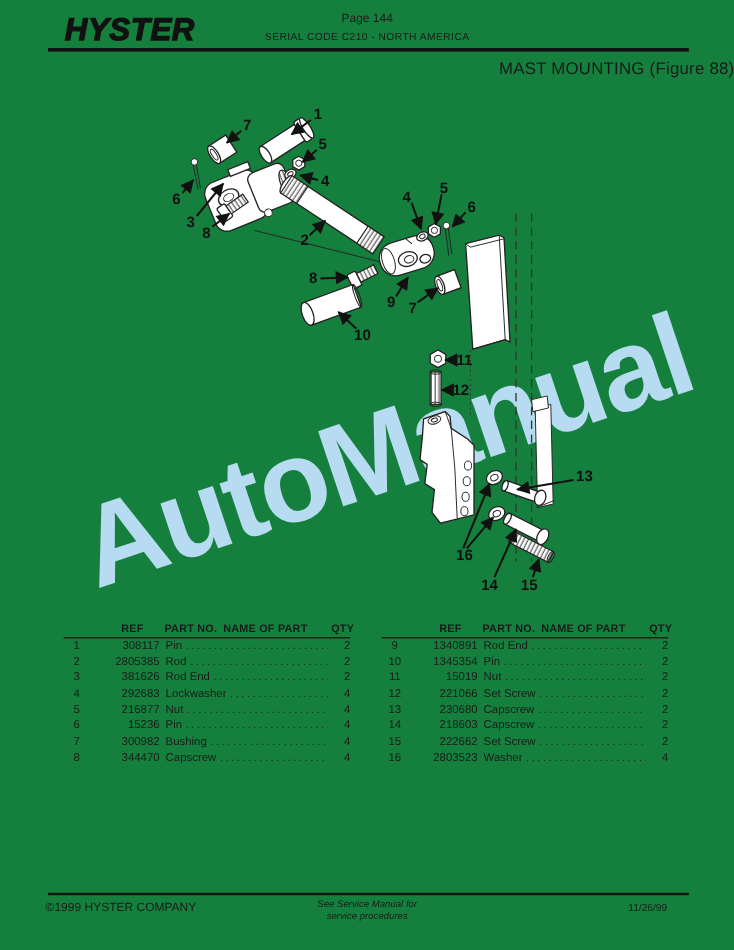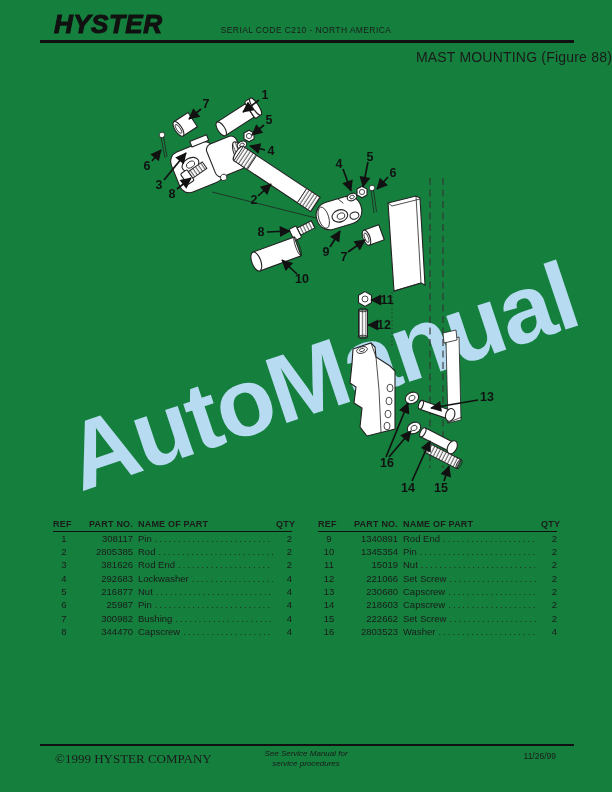--- a/index.html
+++ b/index.html
@@ -29,42 +29,43 @@
   .thin{fill:none;stroke:#222;stroke-width:.8;}
   .thinw{fill:#fff;stroke:#222;stroke-width:.8;}
   .dash{fill:none;stroke:#333;stroke-width:1.1;stroke-dasharray:7 4.5;}
   .dot{fill:none;stroke:#333;stroke-width:.9;stroke-dasharray:1.5 2.5;}
   .leader{stroke:#111;stroke-width:1.7;}
   .callout{font:700 12.5px "Liberation Sans","DejaVu Sans",sans-serif;fill:#111;text-anchor:middle;dominant-baseline:central;}
   
   .tables{position:absolute;top:519px;left:53px;width:504px;display:flex;gap:26px;z-index:3;}
   .ptable{width:239px;font-size:9.5px;}
   .thead{display:flex;align-items:baseline;font-weight:bold;font-size:9px;border-bottom:1.3px solid #111;padding-bottom:1.5px;letter-spacing:.2px;}
-  .h-ref{width:22px;}
+  .h-ref{width:22px;margin-left:48px;}
   .h-pn{width:58px;text-align:right;}
   .h-nm{flex:1;margin-left:5px;}
   .h-qty{width:16px;text-align:right;}
   .prow{display:flex;align-items:baseline;height:13.4px;line-height:13.4px;}
   .c-ref{width:22px;text-align:center;}
   .c-pn{width:58px;text-align:right;}
   .c-nm{margin-left:5px;white-space:nowrap;}
   .c-dots{flex:1;overflow:hidden;white-space:nowrap;margin:0 3px;letter-spacing:2.2px;font-size:9px;color:#222;}
   .c-qty{width:16px;text-align:right;}
   
   .footer-rule{position:absolute;left:40px;top:744px;width:534px;height:1.6px;background:#111;}
-  .f-copy{position:absolute;left:55px;top:751px;font-size:13px;font-family:Liberation Serif, serif;}
+  .f-copy{position:absolute;left:38px;top:751px;font-size:10px;}
   .f-center{position:absolute;left:0;right:0;top:749px;text-align:center;font-size:8px;font-style:italic;line-height:1.3;}
   .f-date{position:absolute;right:56px;top:751px;font-size:8.5px;}
 </style>
 </head>
 <body>
 
 <div class="page">
 
   <div class="logo">HYSTER</div>
+  <div class="page-num">Page 144</div>
   <div class="serial">SERIAL CODE C210 - NORTH AMERICA</div>
   <div class="header-rule"></div>
   <div class="doc-title">MAST MOUNTING (Figure 88)</div>
 
   <div class="watermark" style="color: rgb(183, 219, 241);">AutoManual</div>
 
   <svg class="diagram" width="612" height="792" viewBox="0 0 612 792" xmlns="http://www.w3.org/2000/svg">
     <defs>
       <pattern id="thr" width="3.2" height="40" patternUnits="userSpaceOnUse">
         <rect width="3.2" height="40" fill="#fff"></rect>
@@ -299,21 +300,21 @@
           </div>
           <div class="prow">
             <span class="c-ref">5</span>
             <span class="c-pn">216877</span>
             <span class="c-nm">Nut</span>
             <span class="c-dots">......................................................................</span>
             <span class="c-qty">4</span>
           </div>
           <div class="prow">
             <span class="c-ref">6</span>
-            <span class="c-pn">25987</span>
+            <span class="c-pn">15236</span>
             <span class="c-nm">Pin</span>
             <span class="c-dots">......................................................................</span>
             <span class="c-qty">4</span>
           </div>
           <div class="prow">
             <span class="c-ref">7</span>
             <span class="c-pn">300982</span>
             <span class="c-nm">Bushing</span>
             <span class="c-dots">......................................................................</span>
             <span class="c-qty">4</span>

